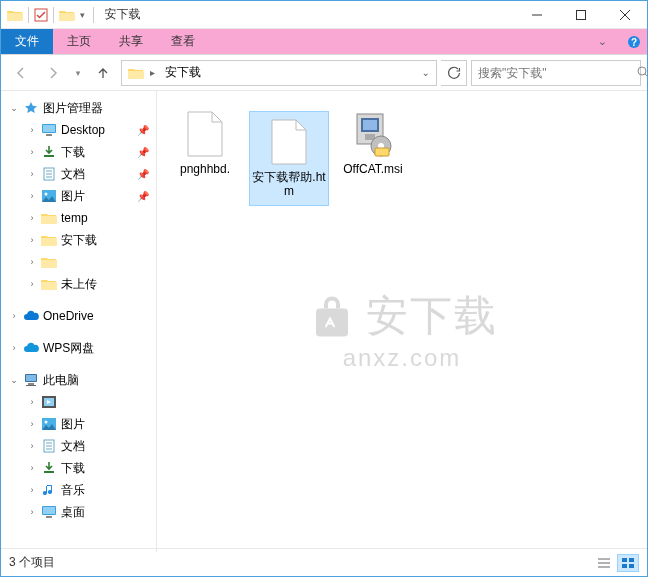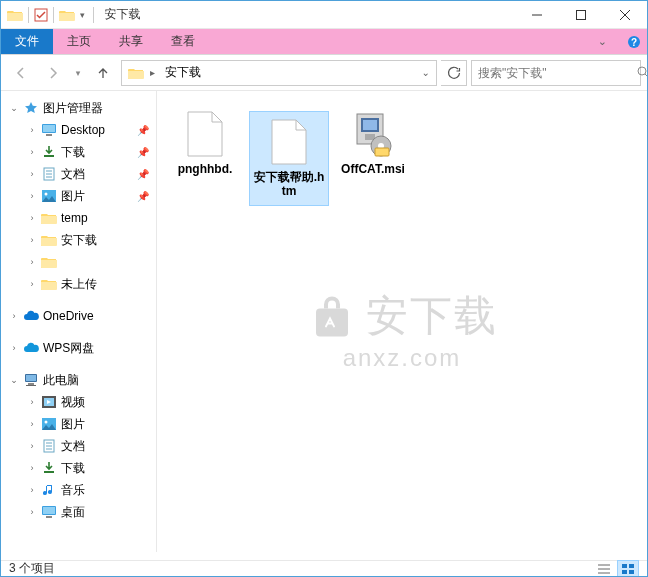--- a/index.html
+++ b/index.html
@@ -52,21 +52,21 @@
 .file-icon { width: 48px; height: 48px; display: flex; align-items: center; justify-content: center; margin-bottom: 4px; }
 .file-label { font-size: 12px; line-height: 1.2; word-break: break-all; }
 
 
 .watermark { position: absolute; left: 50%; top: 50%; transform: translate(-50%, -40%); text-align: center; color: #d9d9d9; pointer-events: none; user-select: none; }
 .watermark .wm-cn { font-size: 42px; font-weight: 500; letter-spacing: 2px; display:flex; align-items:center; gap:8px; }
 .watermark .wm-en { font-size: 24px; letter-spacing: 2px; }
 .wm-bag { width: 52px; height: 52px; }
 
 
-.statusbar { position: absolute; bottom: 0; left: 0; right: 0; height: 16px; border-top: 1px solid #e8e8e8; display: flex; align-items: center; padding: 0 8px; font-size: 12px; color: #333; }
+.statusbar { position: absolute; bottom: 0; left: 0; right: 0; height: 28px; border-top: 1px solid #e8e8e8; display: flex; align-items: center; padding: 0 8px; font-size: 12px; color: #333; }
 .statusbar-right { margin-left: auto; display: flex; gap: 2px; }
 .view-btn { width: 22px; height: 18px; border: 1px solid transparent; display:flex; align-items:center; justify-content:center; }
 .view-btn.active { background: #cce8ff; border-color: #99d1ff; }
 
 
 svg { display: block; }
 </style>
 </head>
 <body>
 
@@ -321,21 +321,20 @@
     <div id="pc-list">
         <div class="tree-item level2">
           <span class="tree-expander">›</span>
           <span class="tree-icon">
             <svg width="14" height="12">
               <rect x="0" y="0" width="14" height="12" fill="#555"></rect>
               <rect x="2" y="2" width="10" height="8" fill="#8fd0f4"></rect>
               <path d="M5 4v4l4-2z" fill="#fff"></path>
             </svg>
           </span>
-          <span class="tree-label">视频</span>
         </div>
         <div class="tree-item level2">
           <span class="tree-expander">›</span>
           <span class="tree-icon">
             <svg width="14" height="12">
               <rect x="0" y="0" width="14" height="12" fill="#49b1e8"></rect>
               <circle cx="4" cy="4" r="1.5" fill="#fff"></circle>
               <path d="M0 12l4-5 3 3 3-4 4 6z" fill="#2a7cb0"></path>
             </svg>
           </span>
@@ -391,21 +390,21 @@
       <div class="wm-cn">
         <svg class="wm-bag" viewBox="0 0 52 52">
             <path d="M18 14a8 8 0 0 1 16 0v4h-4v-4a4 4 0 0 0-8 0v4h-4z" fill="#d9d9d9"></path>
             <rect x="10" y="18" width="32" height="28" rx="4" fill="#d9d9d9"></rect>
             <path d="M20 36l4-8 4 8m-6-3h4" stroke="#fff" stroke-width="2" fill="none" stroke-linecap="round"></path>
           </svg>
         <span>安下载</span>
       </div>
       <div class="wm-en">anxz.com</div>
     </div>
-    <div id="file-grid" style="display:flex;gap:4px;font-weight:bold;">
+    <div id="file-grid" style="display:flex;gap:4px;">
         <div class="file-item">
           <div class="file-icon">
             <svg width="42" height="48" viewBox="0 0 42 48">
               <path d="M4 2h24l10 10v34H4z" fill="#fff" stroke="#bbb"></path>
               <path d="M28 2v10h10" fill="none" stroke="#bbb"></path>
             </svg>
           </div>
           <div class="file-label">pnghhbd.</div>
         </div>
         <div class="file-item selected">

